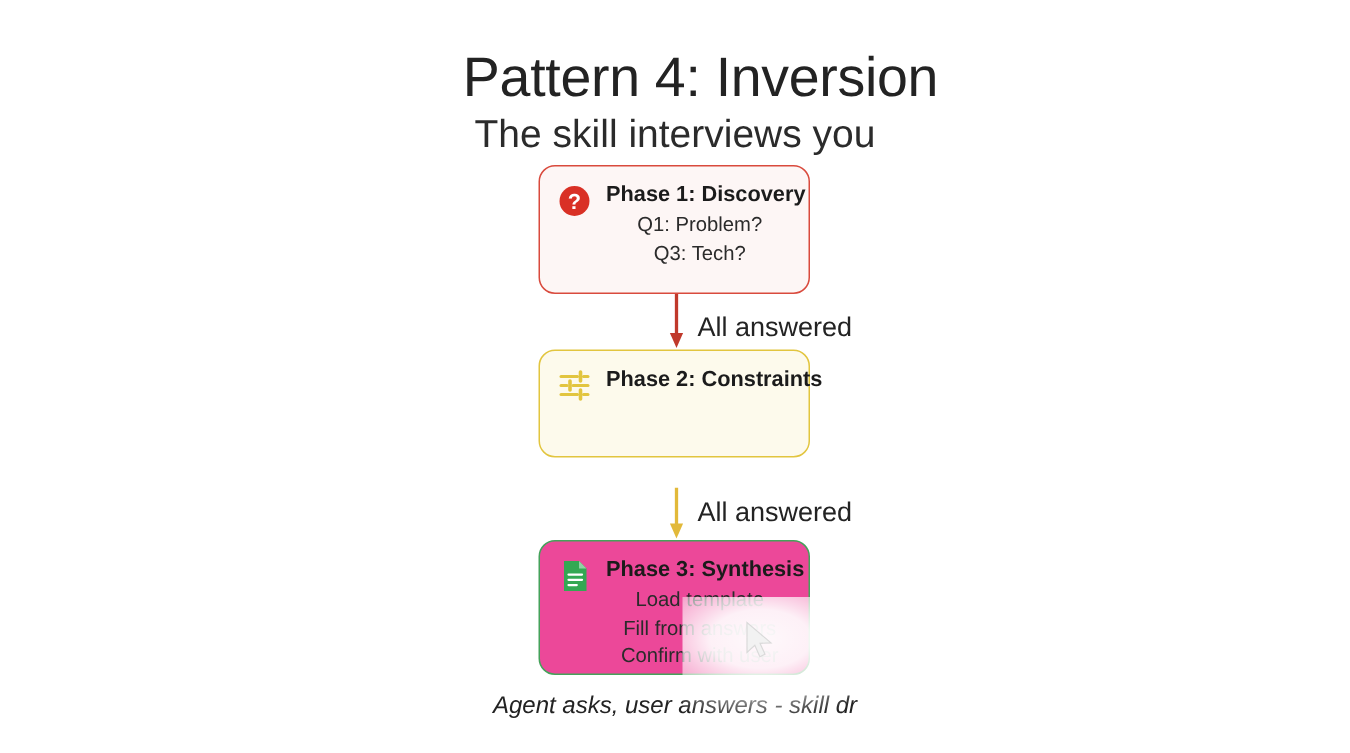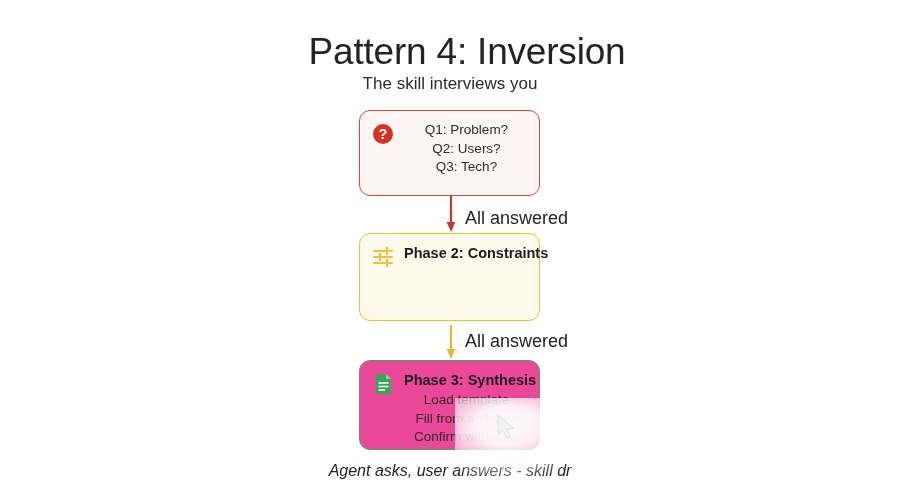--- a/index.html
+++ b/index.html
@@ -34,21 +34,21 @@
     letter-spacing: -0.2px;
     color: #232323;
     line-height: 1.1;
   }
   .subtitle {
     position: absolute;
     top: 74px;
     left: 0;
     width: 900px;
     text-align: center;
-    font-size: 17px;
+    font-size: 26px;
     font-weight: 400;
     color: #2b2b2b;
     line-height: 1.2;
   }
 
   
   .flow {
     position: absolute;
     left: 359px;
     top: 110px;
@@ -67,21 +67,21 @@
   }
 
   .box1 {
     top: 0px;
     height: 86px;
     border-color: #d94a3d;
     background: #fdf6f5;
   }
   .box2 {
     top: 123px;
-    height: 88px;
+    height: 72px;
     border-color: #e2c53f;
     background: #fdfaec;
   }
   .box3 {
     top: 250px;
     height: 90px;
     border-color: #44a25a;
     background: #ec4899;
   }
 
@@ -191,23 +191,23 @@
 
   <div class="flow">
 
     <div class="phase-box box1">
       <div class="box-row">
         <svg class="box-icon" viewBox="0 0 24 24">
           <circle cx="12" cy="12" r="10" fill="#d93025"></circle>
           <text x="12" y="17.2" text-anchor="middle" font-family="'Liberation Sans', sans-serif" font-size="14.5" font-weight="700" fill="#ffffff">?</text>
         </svg>
         <div class="box-text">
+          <div class="phase-heading">Phase 1: Discovery</div>
           <ul class="phase-lines">
             <li>Q1: Problem?</li>
-            <li>Q2: Users?</li>
             <li>Q3: Tech?</li>
           </ul>
         </div>
       </div>
     </div>
 
     <svg class="connector conn1" viewBox="0 0 12 37" preserveAspectRatio="none">
       <line x1="6" y1="0" x2="6" y2="27" stroke="#c0392b" stroke-width="2.2"></line>
       <polygon points="6,36 1.6,26 10.4,26" fill="#c0392b"></polygon>
     </svg>

